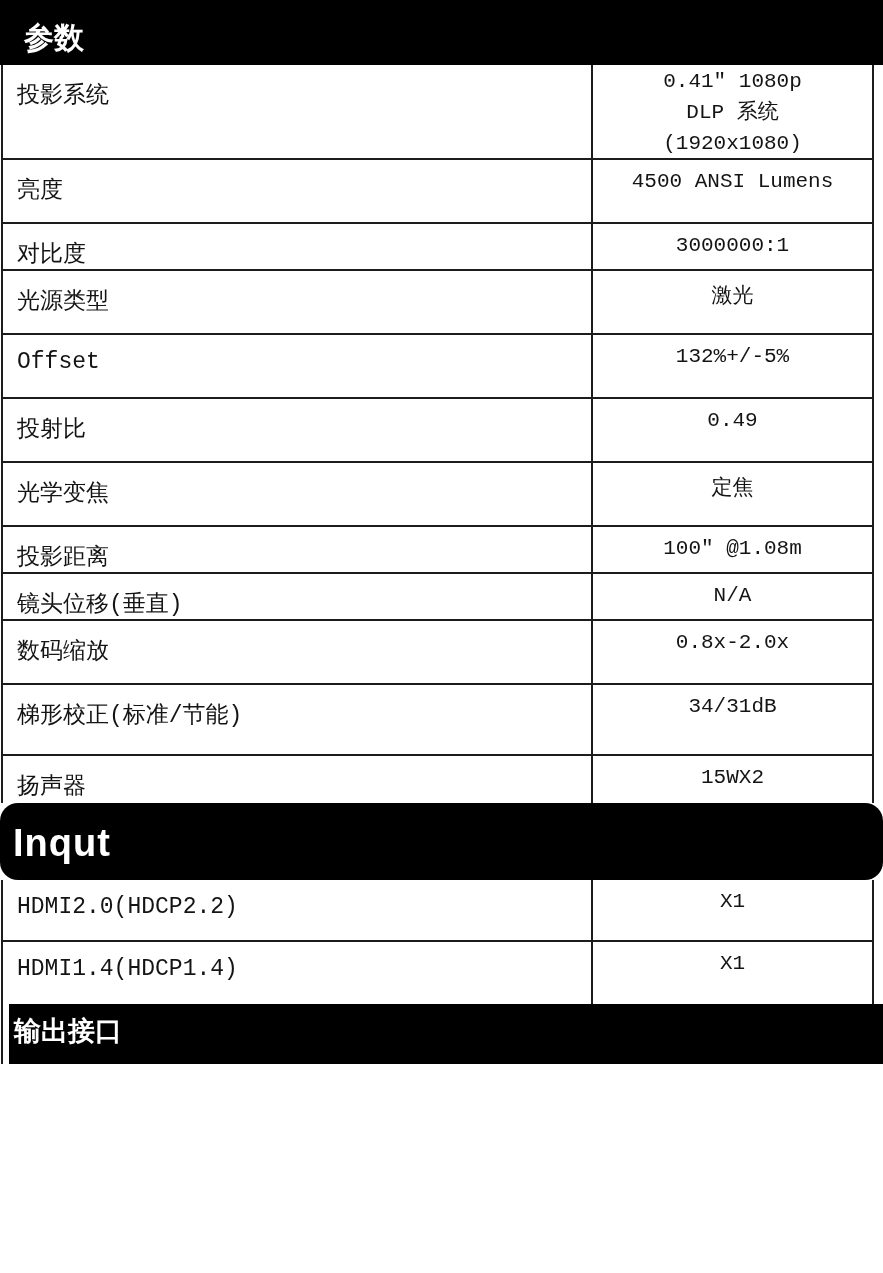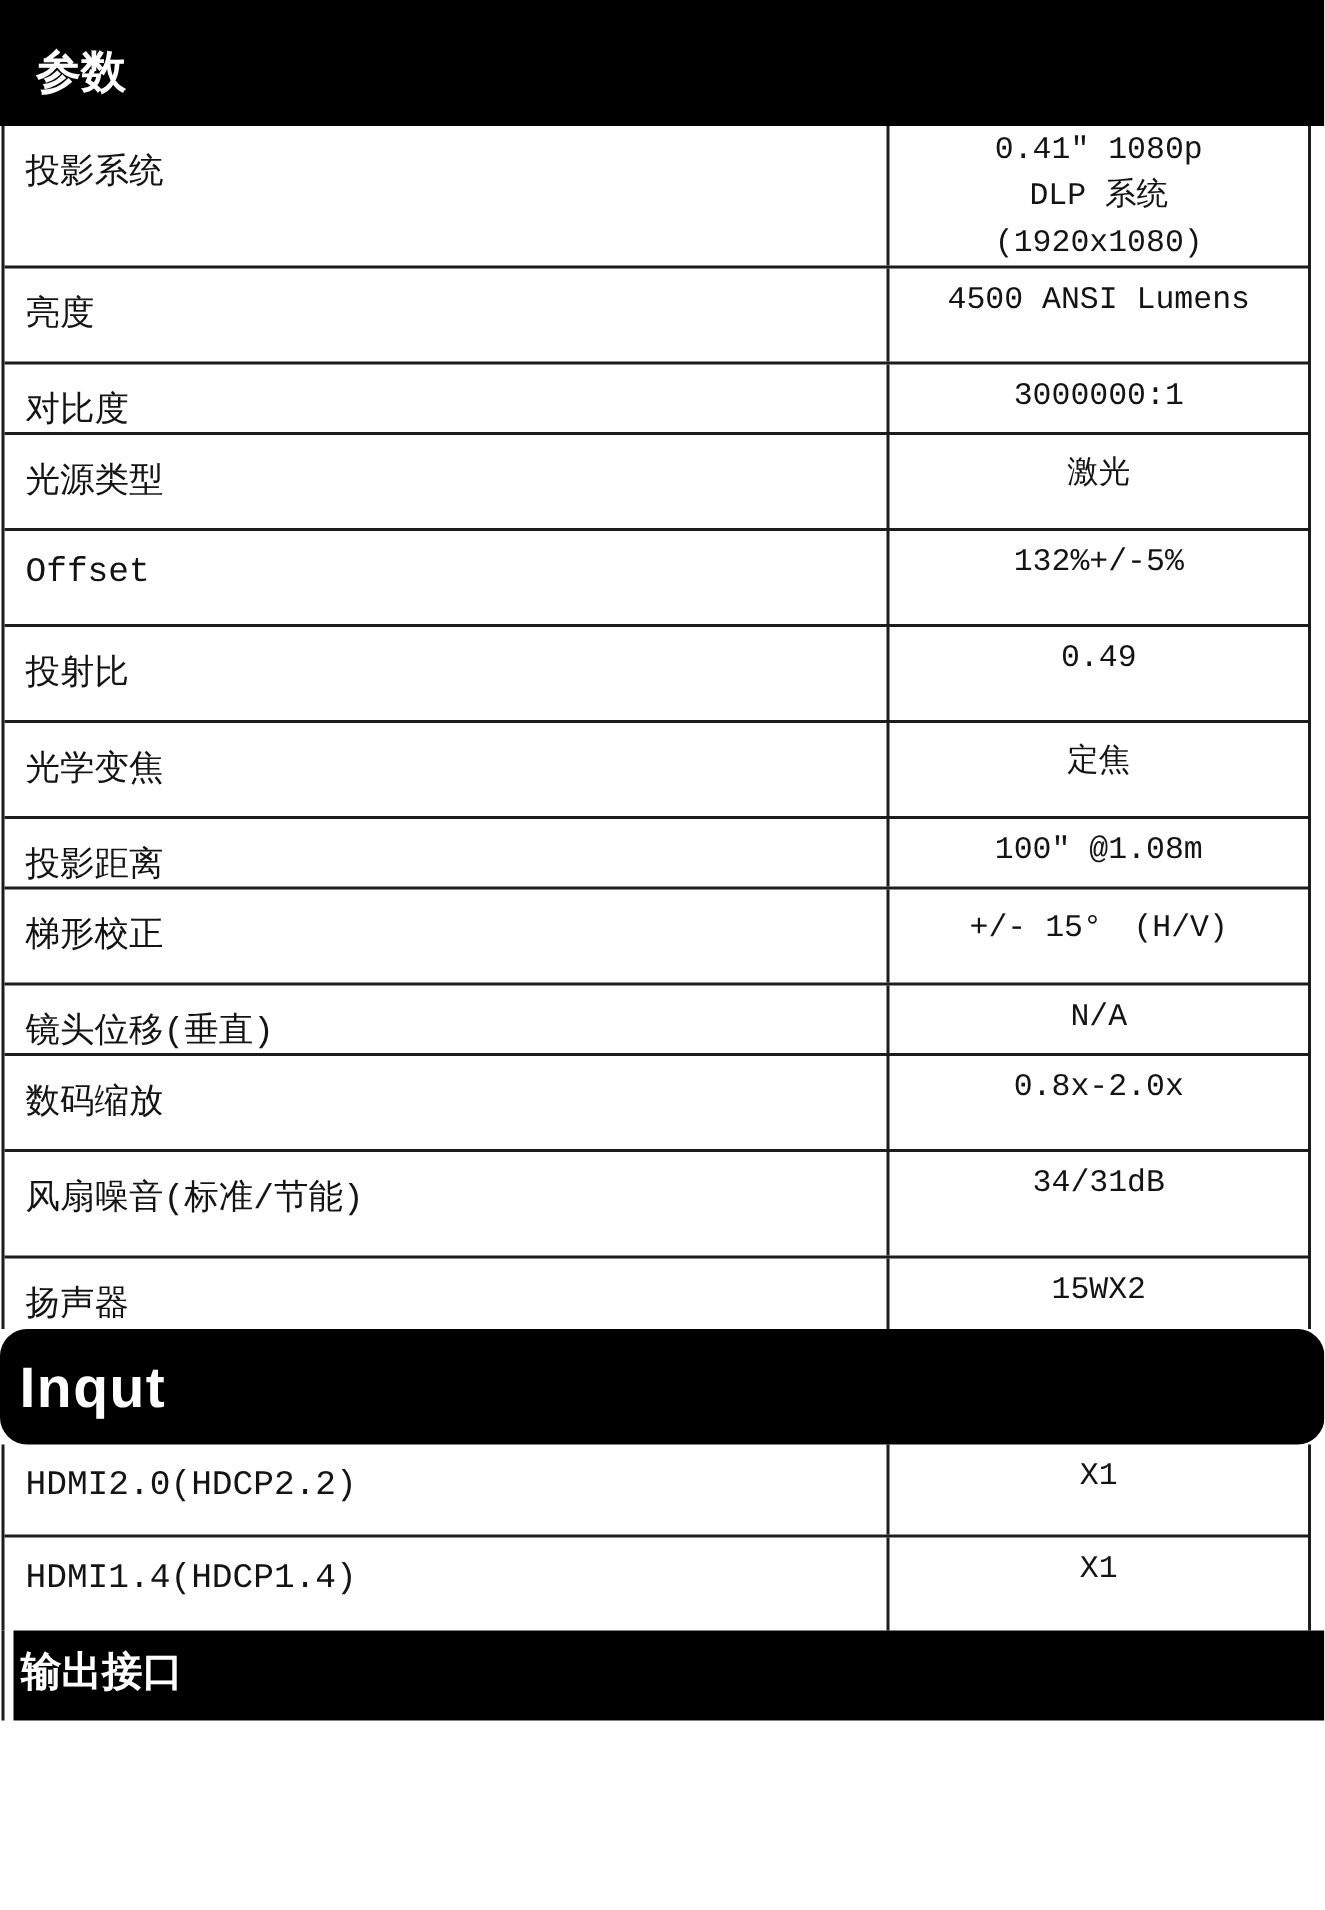--- a/index.html
+++ b/index.html
@@ -12,21 +12,21 @@
     color:#141414;
     font-family:"Liberation Mono","DejaVu Sans Mono",monospace;
   }
   
   .band {
     background:#000000; color:#ffffff;
     display:flex; align-items:center;
     font-family:"Liberation Sans","DejaVu Sans",sans-serif;
     font-weight:bold;
   }
-  .band-params  { height:84px; font-size:30px; padding:12px 0 0 24px; }
+  .band-params  { height:65px; font-size:30px; padding:12px 0 0 24px; }
   .band-input   { height:77px; font-size:38px; font-weight:800; padding:4px 0 0 13px; letter-spacing:1px;border-radius:18px; }
   .band-output  { height:60px; font-size:27px; padding:0 0 6px 5px; margin-left:9px; }
   
   .tbl {
     margin:0 9px 0 1px;
     border-left:2px solid #1c1c1c;
     border-right:2px solid #1c1c1c;
   }
   .row { display:flex; border-bottom:2px solid #1c1c1c; }
   .row:last-child { border-bottom:none; }
@@ -134,28 +134,20 @@
 
     <div class="row h65">
       <div class="cell-l">
         <span>投影距离</span>
       </div>
       <div class="cell-r">
         <span>100″ @1.08m</span>
       </div>
     </div>
 
-    <div class="row h64">
-      <div class="cell-l">
-        <span>梯形校正</span>
-      </div>
-      <div class="cell-r">
-        <span>+/- 15°　(H/V)</span>
-      </div>
-    </div>
 
     <div class="row h65">
       <div class="cell-l">
         <span>镜头位移(垂直)</span>
       </div>
       <div class="cell-r">
         <span>N/A</span>
       </div>
     </div>
 
@@ -163,21 +155,21 @@
       <div class="cell-l">
         <span>数码缩放</span>
       </div>
       <div class="cell-r">
         <span>0.8x-2.0x</span>
       </div>
     </div>
 
     <div class="row h71">
       <div class="cell-l">
-        <span>风扇噪音(标准/节能)</span>
+        <span>梯形校正(标准/节能)</span>
       </div>
       <div class="cell-r">
         <span>34/31dB</span>
       </div>
     </div>
 
     <div class="row h65">
       <div class="cell-l">
         <span>扬声器</span>
       </div>

